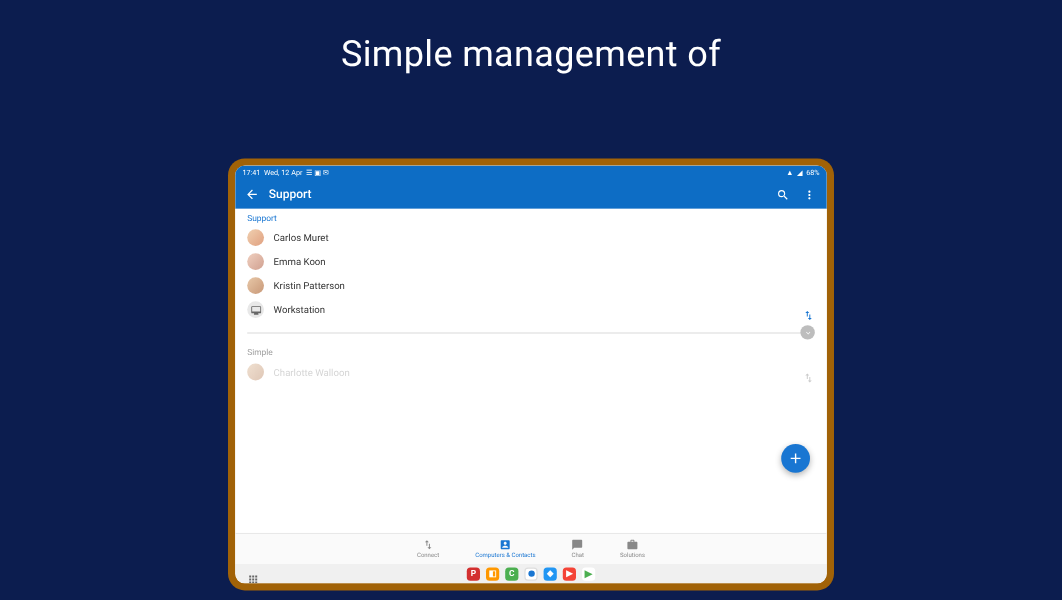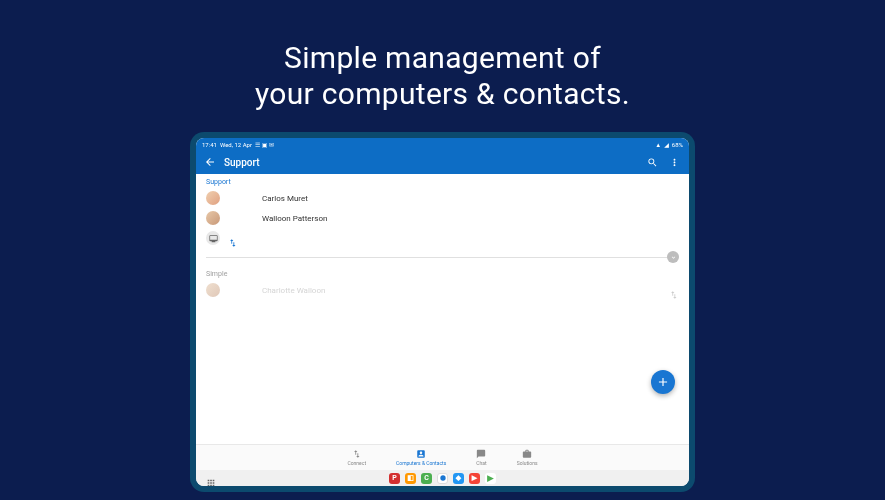--- a/index.html
+++ b/index.html
@@ -10,30 +10,30 @@
       font-family: -apple-system, BlinkMacSystemFont, 'Segoe UI', Roboto, Arial, sans-serif;
       overflow: hidden;
       position: relative;
     }
     .headline {
       text-align: center;
       color: #ffffff;
       font-size: 30px;
       font-weight: 400;
       line-height: 1.2;
-      padding-top: 40px;
+      padding-top: 28px;
       letter-spacing: 0.3px;
     }
     .tablet-frame {
       position: absolute;
       left: 190px;
       top: 132px;
       width: 505px;
       height: 360px;
-      background: #0c4a6e;
+      background: #a16207;
       border-radius: 14px;
       padding: 6px;
     }
     .tablet-screen {
       width: 100%;
       height: 100%;
       background: #ffffff;
       border-radius: 8px;
       overflow: hidden;
       display: flex;
@@ -101,21 +101,20 @@
       border-radius: 50%;
       display: flex;
       align-items: center;
       justify-content: center;
     }
     .avatar.a6 { background: linear-gradient(135deg,#e0c0a0,#c09070); }
     .contact-name {
       font-size: 8px;
       color: #333333;
       flex: 1;
-      margin-left: 34px;
     }
     .contact-row.offline .contact-name { color: #aaa; }
     .connect-icon {
       width: 10px;
       height: 10px;
       color: #888;
     }
     .divider-row {
       position: relative;
       height: 18px;
@@ -211,21 +210,20 @@
     }
     .d1{background:#d32f2f;} .d2{background:#ff9800;} .d3{background:#4caf50;}
     .d4{background:#fff;border:0.5px solid #ddd;} .d5{background:#2196f3;}
     .d6{background:#f44336;} .d7{background:#fff;}
   </style>
 </head>
 <body>
 
 <div class="headline">
   <div>Simple management of</div>
-  <div>your computers &amp; contacts.</div>
 </div>
 
 <div class="tablet-frame">
   <div class="tablet-screen">
 
     <div class="status-bar">
       <div class="status-left">
         <span>17:41</span>
         <span>Wed, 12 Apr</span>
         <span>☰ ▣ ✉</span>
@@ -257,29 +255,34 @@
     </div>
 
     <div class="content">
       <div class="section-label">Support</div>
 
       <div class="contact-row">
         <div class="avatar a1"></div>
         <div class="contact-name">Carlos Muret</div>
       </div>
       <div class="contact-row">
+        <div class="avatar a3"></div>
+        <div class="contact-name">Emma Koon</div>
+      </div>
+      <div class="contact-row">
         <div class="avatar a4"></div>
-        <div class="contact-name">Walloon Patterson</div>
+        <div class="contact-name">Kristin Patterson</div>
       </div>
       <div class="contact-row">
         <div class="avatar workstation">
           <svg viewBox="0 0 24 24" width="9" height="9" fill="#666">
               <path d="M21 3H3c-1.1 0-2 .9-2 2v12c0 1.1.9 2 2 2h5l-1 1v2h10v-2l-1-1h5c1.1 0 2-.9 2-2V5c0-1.1-.9-2-2-2zm0 12H3V5h18v10z"></path>
             </svg>
         </div>
+        <div class="contact-name">Workstation</div>
         <div class="connect-icon">
           <svg viewBox="0 0 24 24" width="10" height="10" fill="#1976d2">
               <path d="M9 3L5 7h3v7h2V7h3L9 3zm6 14V10h-2v7h-3l4 4 4-4h-3z"></path>
             </svg>
         </div>
       </div>
 
       <div class="divider-row">
         <div class="divider-line"></div>
         <div class="scroll-dot">

